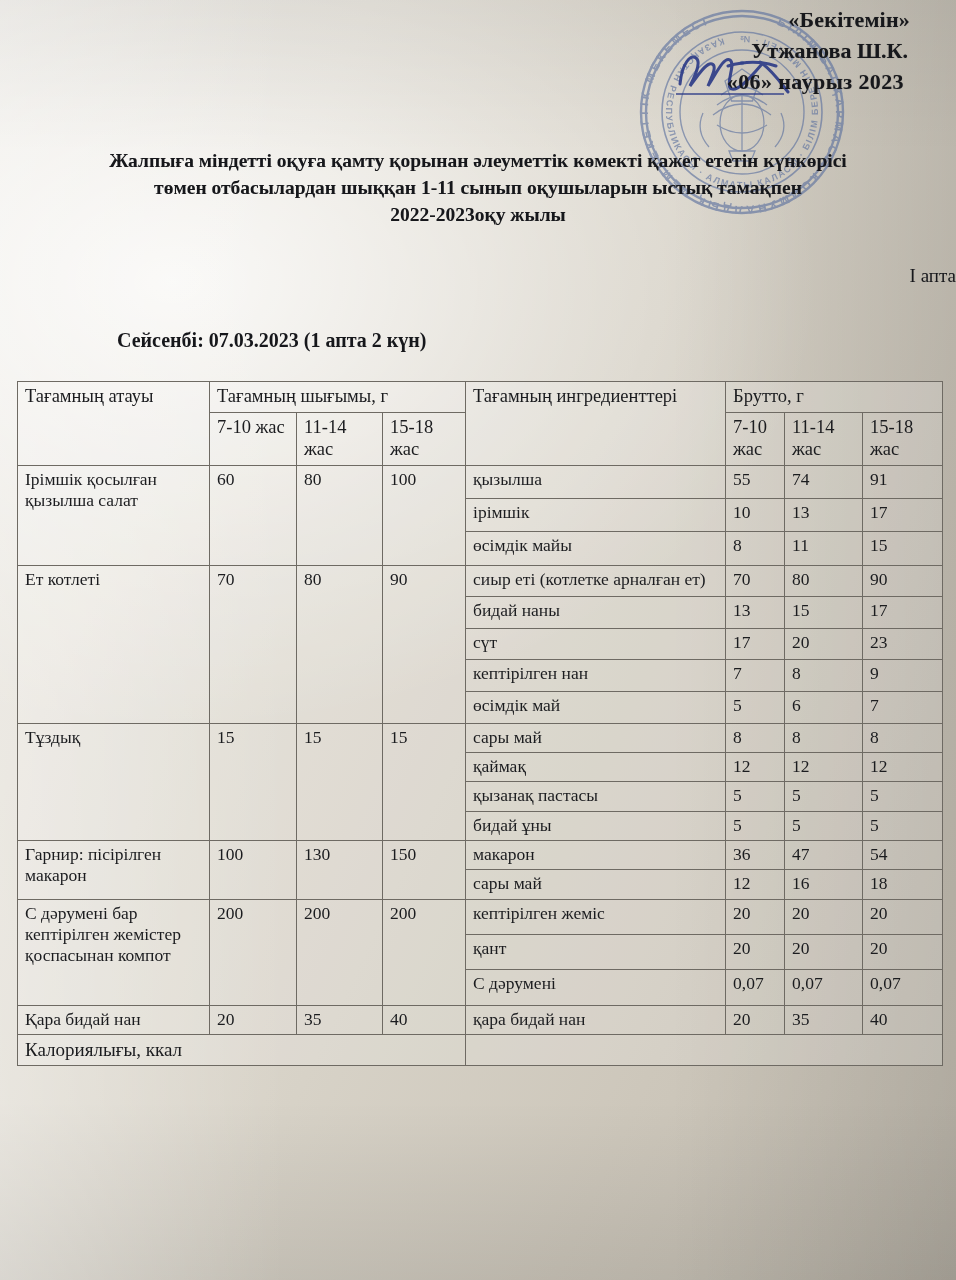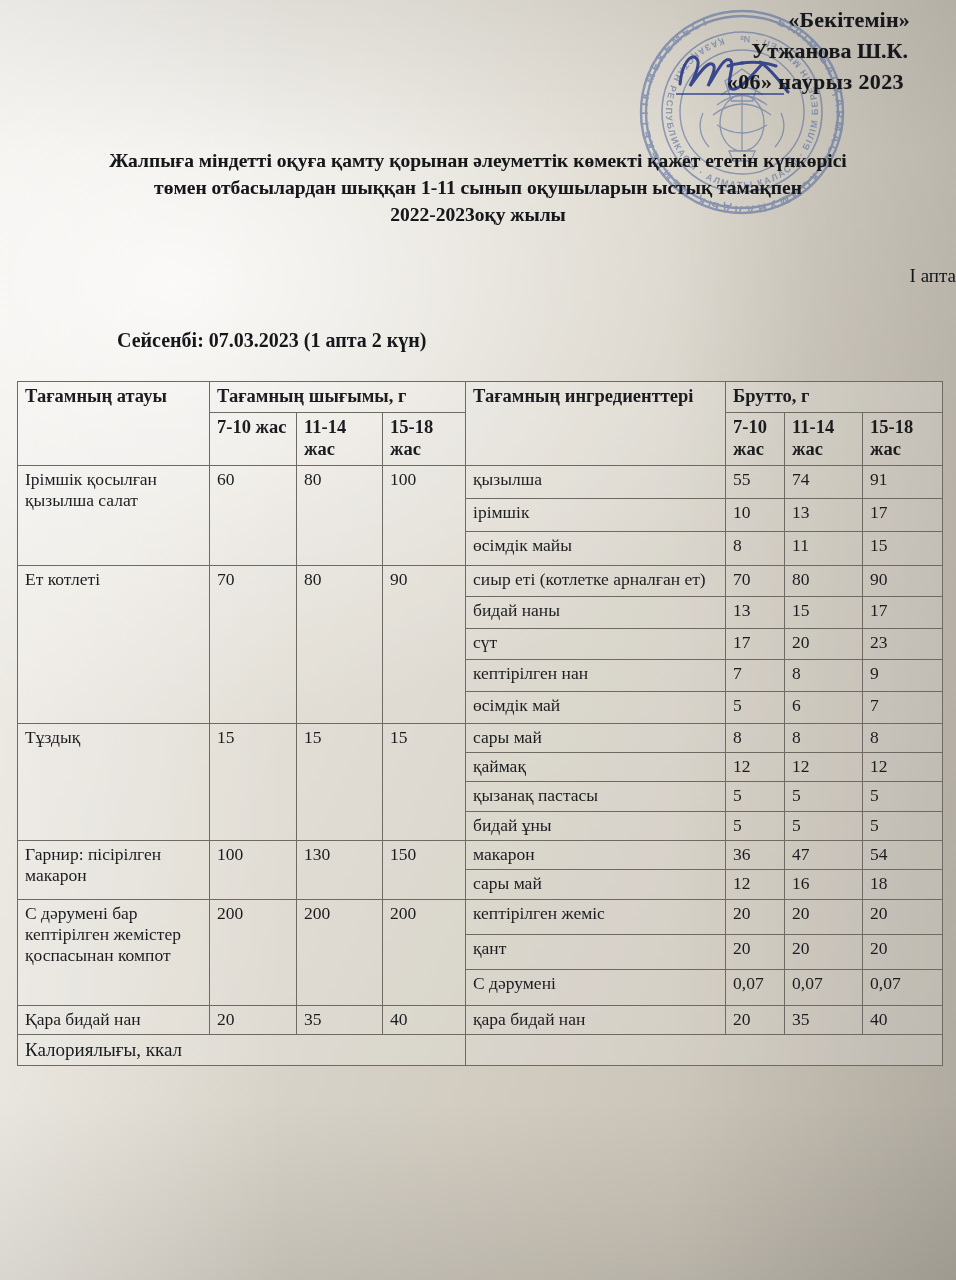--- a/index.html
+++ b/index.html
@@ -128,21 +128,21 @@
   table.menu td, table.menu th {
     border: 1.3px solid #6e6a63;
     padding: 3px 6px 4px 7px;
     vertical-align: top;
     text-align: left;
     font-weight: normal;
     line-height: 1.22;
     background: rgba(255,255,255,0.07);
   }
   table.menu th {
-    font-weight: bold;
+    font-weight: normal;
     font-size: 18.5px;
     margin-left: 44px;
   }
   th.sub, td.num {
     font-size: 17.5px;
   }
   th.sub { font-weight: bold; }
   .hdr-2line { line-height: 1.30; }
   .cal-row td {
     font-weight: bold;

